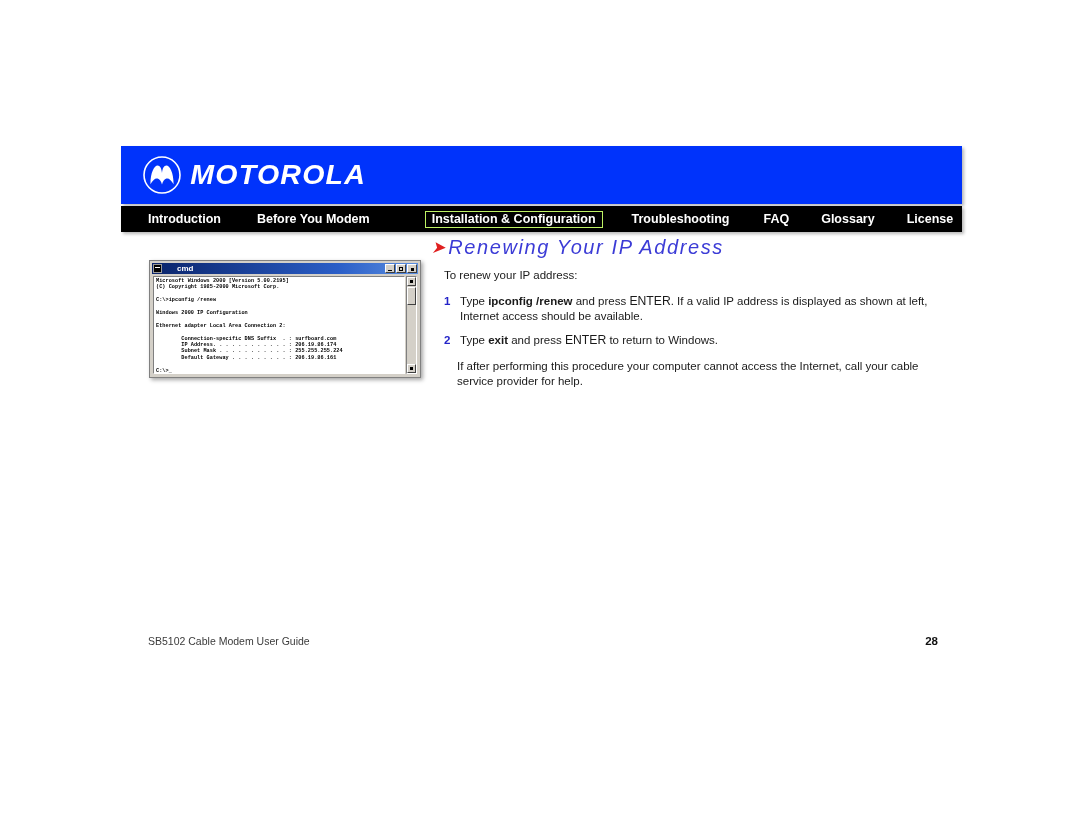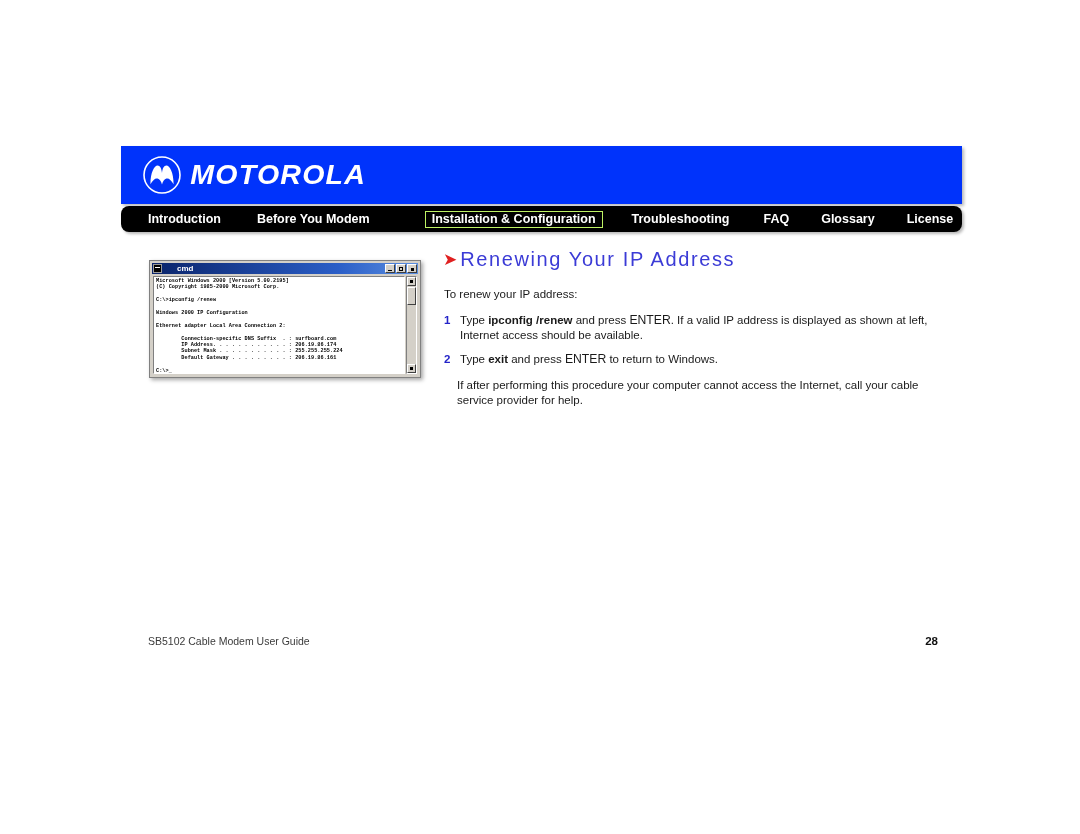--- a/index.html
+++ b/index.html
@@ -64,21 +64,20 @@
   #navbar {
     position: absolute;
     left: 121px;
     top: 206px;
     width: 841px;
     height: 26px;
     background: #000000;
     box-shadow: 2px 2px 3px rgba(0,0,0,0.28);
     display: flex;
     align-items: center;
-    border-radius: 8px;
   }
   .nav-item {
     color: #ffffff;
     font-size: 12.5px;
     font-weight: bold;
     font-family: "Liberation Sans", sans-serif;
     white-space: nowrap;
     padding: 1px 5px;
     line-height: 15px;
   }
@@ -229,41 +228,42 @@
     left: 310px;
     top: 0px;
     width: 500px;
   }
   #page-heading {
     font-family: "Liberation Sans", sans-serif;
     font-size: 20px;
     color: #3b3bd6;
     letter-spacing: 1.6px;
     font-weight: normal;
-    margin: 12px;
+    margin: 0;
     padding: 4px 0 0 0;
     white-space: nowrap;
+    font-style: italic;
   }
   .heading-marker {
     color: #e02020;
     font-size: 17px;
     letter-spacing: 0;
     margin-right: 3px;
     display: inline-block;
     transform: translateY(-1px);
   }
   .body-text {
     font-family: "Liberation Sans", sans-serif;
     font-size: 11.5px;
     line-height: 15px;
     color: #1a1a1a;
     margin: 0;
   }
   #intro-line {
-    margin-top: 16px;
+    margin-top: 9px;
     margin-left: 13px;
   }
   ol#steps {
     list-style: none;
     margin: 11px 0 0 0;
     padding: 0;
   }
   ol#steps li {
     position: relative;
     padding-left: 29px;

